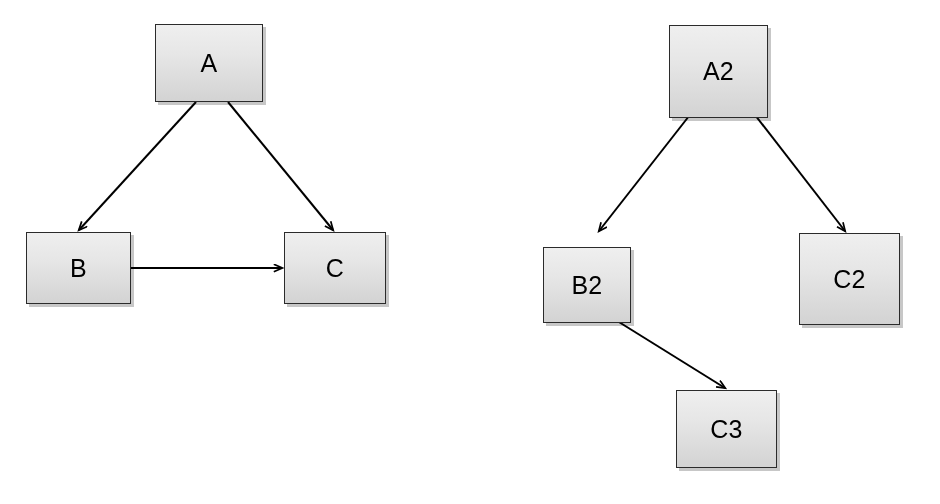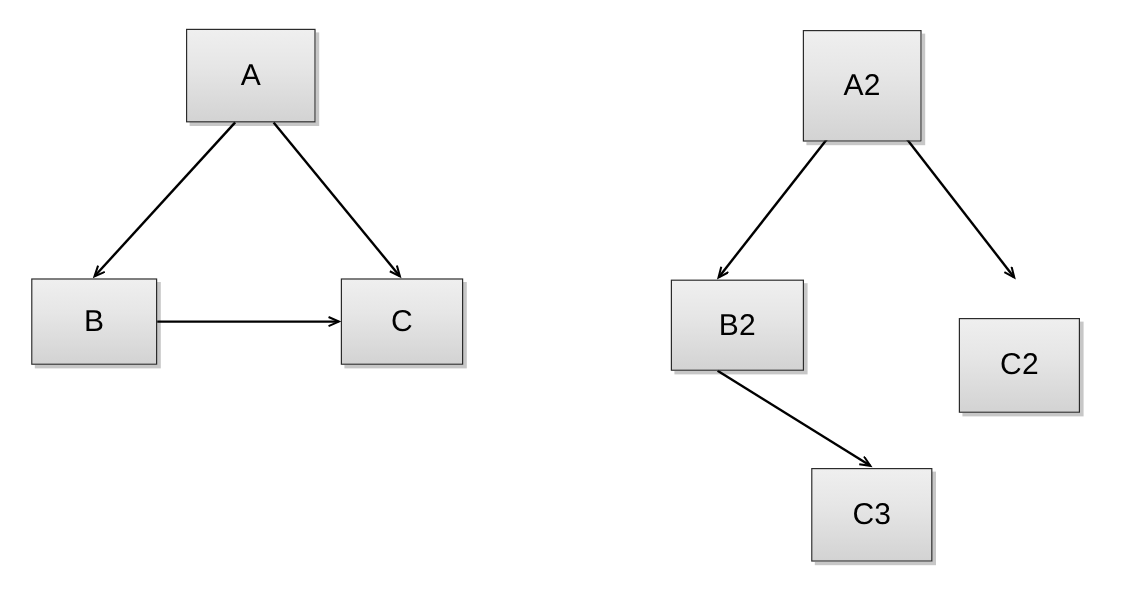--- a/index.html
+++ b/index.html
@@ -74,24 +74,24 @@
       </div>
       <div class="node" style="left: 26px; top: 232px; width: 105px; height: 72px;">
         <span class="node-label">B</span>
       </div>
       <div class="node" style="left: 284px; top: 232px; width: 102px; height: 72px;">
         <span class="node-label">C</span>
       </div>
       <div class="node" style="left: 669px; top: 25px; width: 99px; height: 93px;">
         <span class="node-label">A2</span>
       </div>
-      <div class="node" style="left: 543px; top: 233px; width: 111px; height: 76px; margin-left: 16px;">
+      <div class="node" style="left: 543px; top: 247px; width: 88px; height: 76px;">
         <span class="node-label">B2</span>
       </div>
-      <div class="node" style="left: 799px; top: 233px; width: 101px; height: 79px; margin-top: 32px;">
+      <div class="node" style="left: 799px; top: 233px; width: 101px; height: 92px;">
         <span class="node-label">C2</span>
       </div>
       <div class="node" style="left: 676px; top: 390px; width: 101px; height: 78px;">
         <span class="node-label">C3</span>
       </div>
     </div>
 
 </div>
 
 </body></html>

